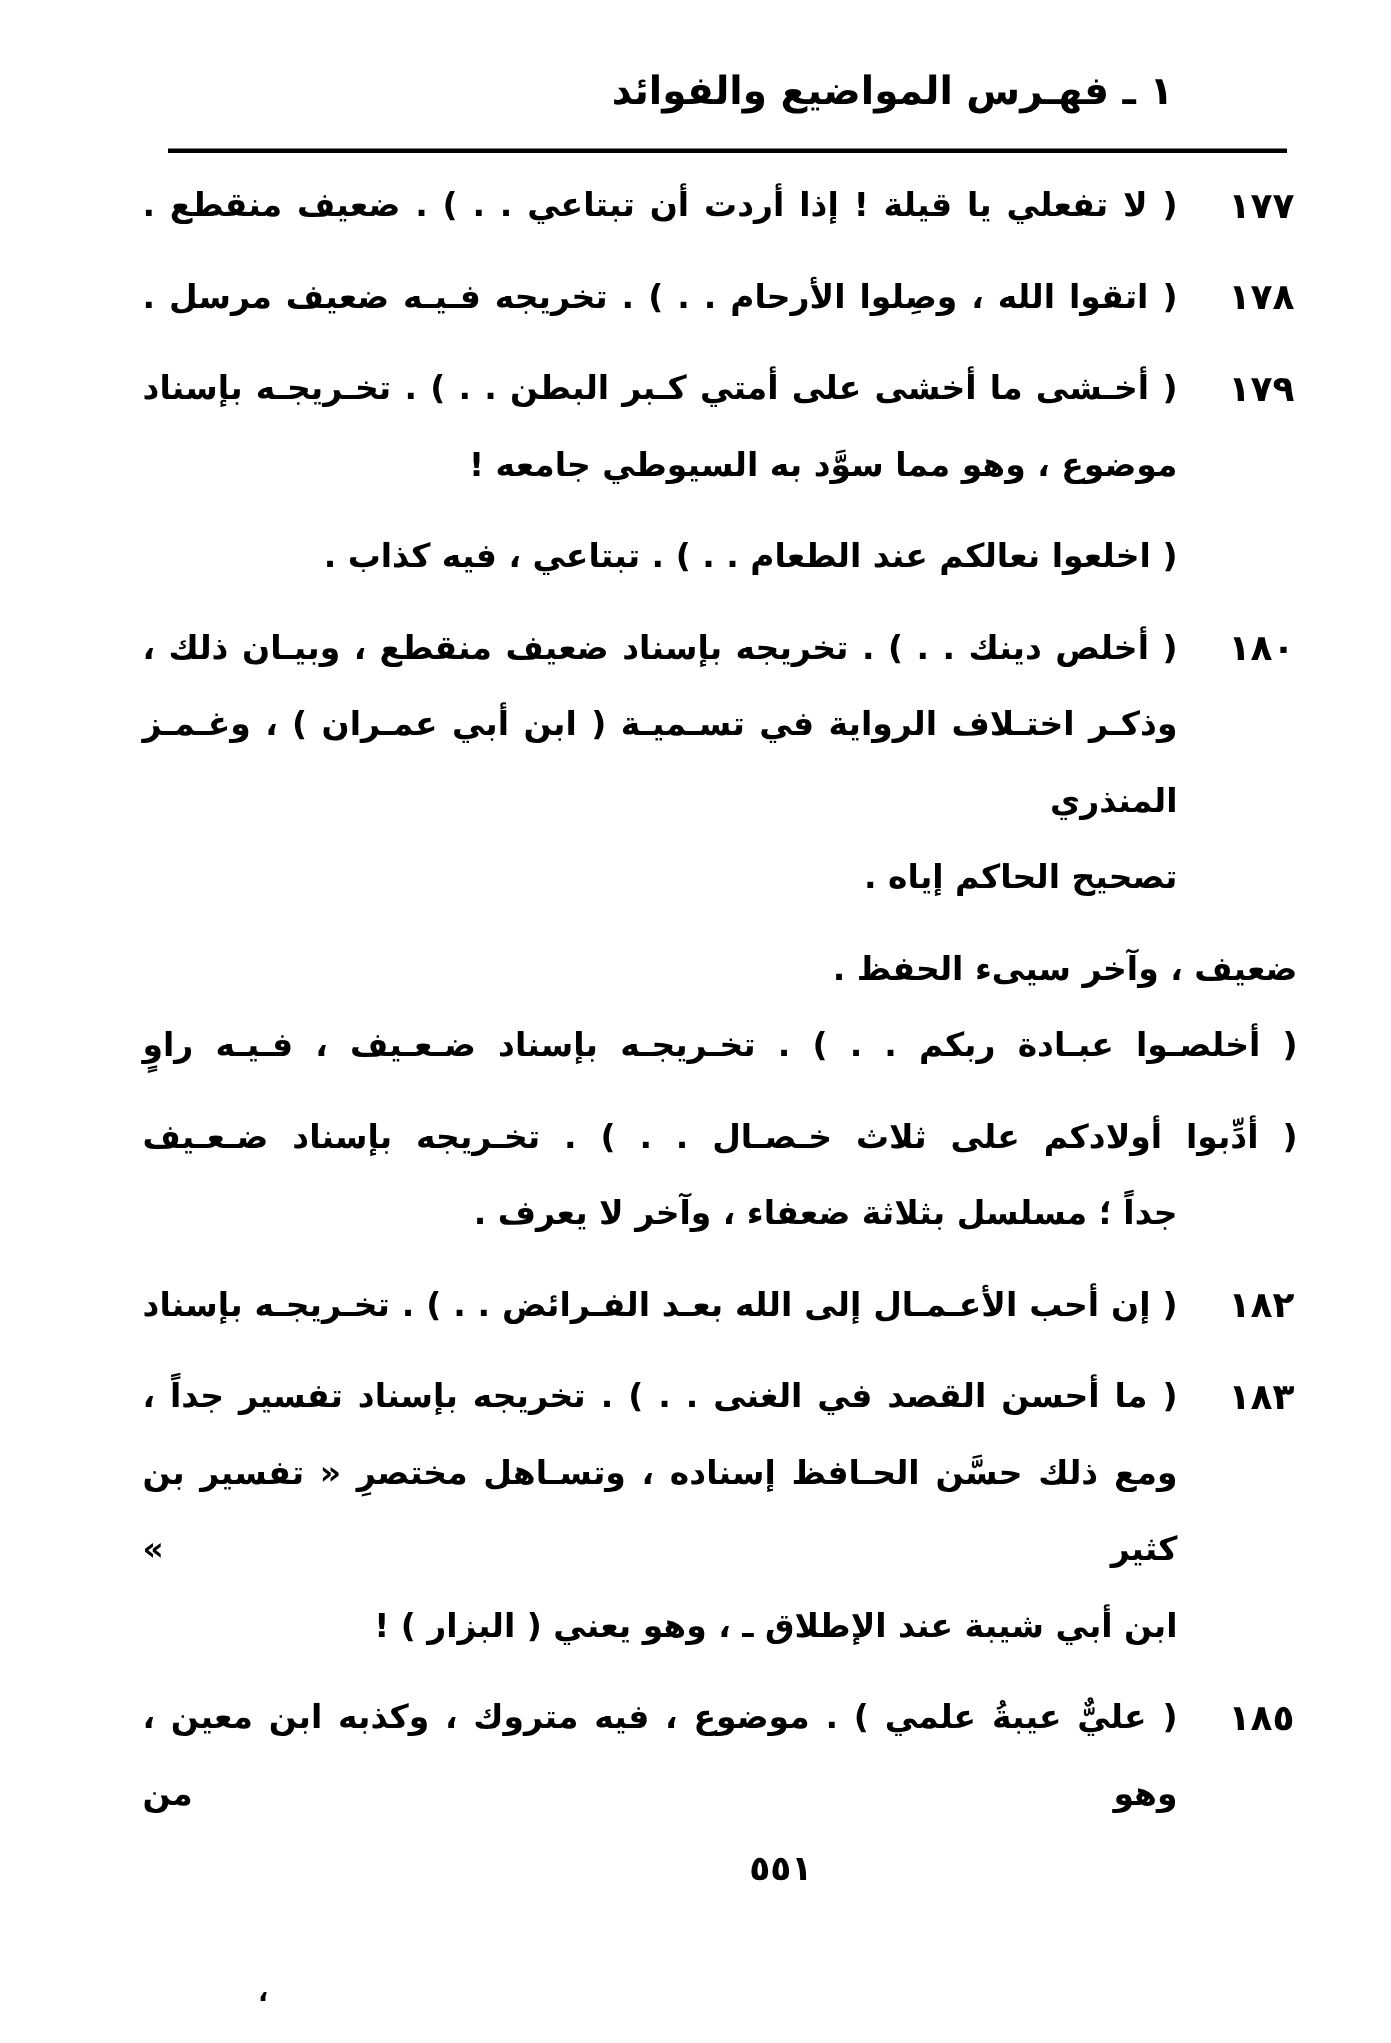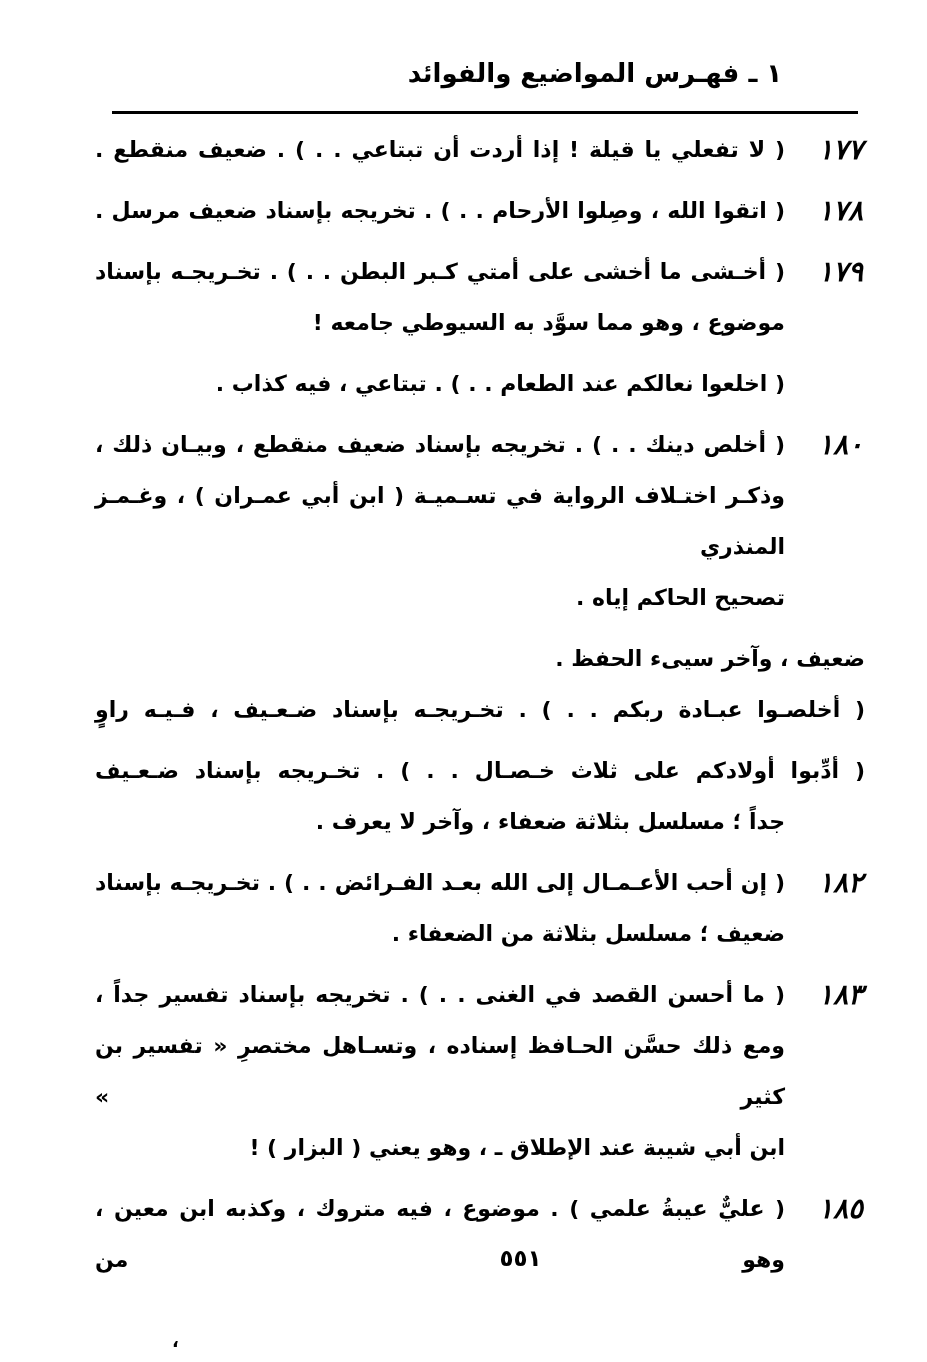--- a/index.html
+++ b/index.html
@@ -2,39 +2,39 @@
 <html lang="ar"><head>
 <meta charset="utf-8">
 <style>
   html,body{margin:0;padding:0;}
   body{
     width:927px;height:1362px;
     background:#ffffff;color:#000000;
     font-family:"DejaVu Sans",sans-serif;
     position:relative;overflow:hidden;
   }
-  .page{position:absolute;inset:0;margin-top:12px;}
+  .page{position:absolute;inset:0;}
   .header{
     position:absolute;top:46px;left:95px;right:62px;
     direction:rtl;text-align:center;padding-left:230px;
     font-size:26px;font-weight:bold;letter-spacing:0;
   }
   .rule{
     position:absolute;top:99px;left:112px;width:746px;height:3px;
     background:#000000;
   }
   .content{
     position:absolute;top:112px;left:95px;right:62px;
     direction:rtl;
   }
   .row{display:flex;margin-bottom:10px;}
   .num{
     flex:0 0 80px;box-sizing:border-box;
-    font-size:28px;font-weight:bold;line-height:51px;
-    text-align:right;padding-right:2px;font-style:italic;
+    font-size:24px;font-weight:bold;line-height:51px;
+    text-align:right;padding-right:2px;
   }
   .text{flex:1 1 auto;min-width:0;font-size:22px;font-weight:bold;}
   .line{line-height:51px;}
   .full{text-align:justify;text-align-last:justify;}
   .center{}
   .extend{margin-right:-80px;}
   .pagenum{
     position:absolute;top:1226px;left:0;right:0;
     text-align:center;padding-left:114px;
     font-size:23px;font-weight:bold;line-height:40px;
@@ -57,21 +57,21 @@
     <div class="row">
       <div class="num">١٧٧</div>
       <div class="text">
         <div class="line full">( لا تفعلي يا قيلة ! إذا أردت أن تبتاعي . . ) . ضعيف منقطع .</div>
       </div>
     </div>
 
     <div class="row">
       <div class="num">١٧٨</div>
       <div class="text">
-        <div class="line full">( اتقوا الله ، وصِلوا الأرحام . . ) . تخريجه بإسناد ضعيف مرسل .</div>
+        <div class="line full">( اتقوا الله ، وصِلوا الأرحام . . ) . تخريجه فـيـه ضعيف مرسل .</div>
       </div>
     </div>
 
     <div class="row">
       <div class="num">١٧٩</div>
       <div class="text">
         <div class="line full">( أخـشى ما أخشى على أمتي كـبر البطن . . ) . تخـريجـه بإسناد</div>
         <div class="line center">موضوع ، وهو مما سوَّد به السيوطي جامعه !</div>
       </div>
     </div>
@@ -104,21 +104,20 @@
       <div class="text">
         <div class="line full extend">( أدِّبوا أولادكم على ثلاث خـصـال . . ) . تخـريجه بإسناد ضـعـيف</div>
         <div class="line center">جداً ؛ مسلسل بثلاثة ضعفاء ، وآخر لا يعرف .</div>
       </div>
     </div>
 
     <div class="row">
       <div class="num">١٨٢</div>
       <div class="text">
         <div class="line full">( إن أحب الأعـمـال إلى الله بعـد الفـرائض . . ) . تخـريجـه بإسناد</div>
-        <div class="line center">ضعيف ؛ مسلسل بثلاثة من الضعفاء .</div>
       </div>
     </div>
 
     <div class="row">
       <div class="num">١٨٣</div>
       <div class="text">
         <div class="line full">( ما أحسن القصد في الغنى . . ) . تخريجه بإسناد تفسير جداً ،</div>
         <div class="line full">ومع ذلك حسَّن الحـافظ إسناده ، وتسـاهل مختصرِ « تفسير بن كثير »</div>
         <div class="line center">ابن أبي شيبة عند الإطلاق ـ ، وهو يعني ( البزار ) !</div>
       </div>

